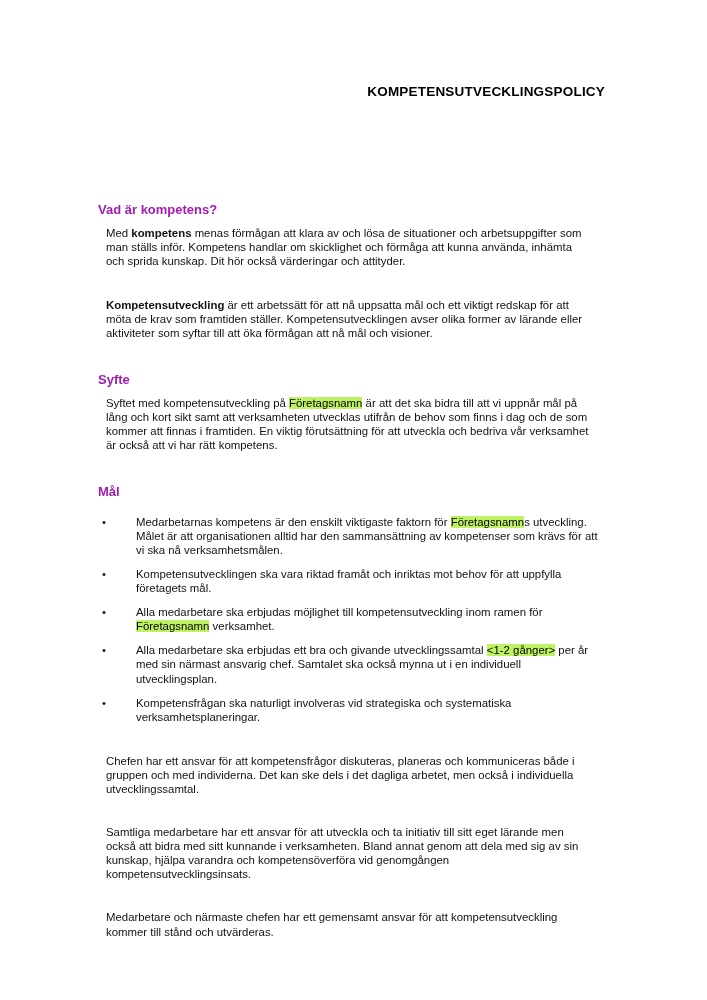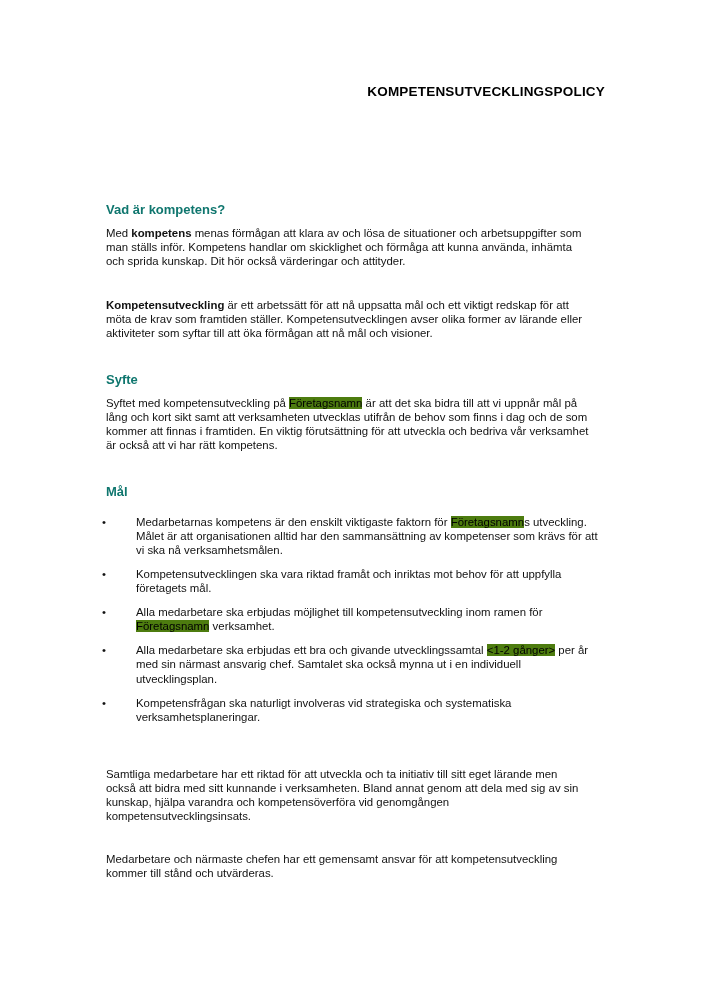--- a/index.html
+++ b/index.html
@@ -35,40 +35,40 @@
   }
   .content {
     position: absolute;
     left: 98px;
     top: 202px;
     width: 500px;
   }
   h2.section-heading {
     font-size: 13px;
     font-weight: bold;
-    margin: 0 0 3px 8px;
+    margin: 0 0 3px 0;
     padding: 0;
     line-height: 1.25;
-    color: #0f766e;
+    color: #a21caf;
   }
   p.body-text {
     font-size: 11.4px;
     line-height: 14.1px;
     margin: 8px;
     padding: 0;
     text-align: left;
     color: #111;
   }
   .gap-sm { height: 11px; }
   .gap-md { height: 22px; }
   .gap-lg { height: 24px; }
   .gap-para { height: 13px; }
   b, strong { font-weight: bold; }
   .hl {
-    background: #4d7c0f;
+    background: #bef264;
     color: #000;
   }
   ul.bullets {
     list-style: none;
     margin: 0;
     padding: 0;
   }
   ul.bullets > li {
     position: relative;
     padding-left: 38px;
@@ -140,24 +140,25 @@
         <span class="dot">•</span><span>Alla medarbetare ska erbjudas ett bra och givande utvecklingssamtal </span><span class="hl">&lt;1-2 gånger&gt;</span><span> per år med sin närmast ansvarig chef. Samtalet ska också mynna ut i en individuell utvecklingsplan.</span>
       </li>
       <li>
         <span class="dot">•</span><span>Kompetensfrågan ska naturligt involveras vid strategiska och systematiska verksamhetsplaneringar.</span><span class="hl"></span><span></span>
       </li>
     </ul>
 
     <div class="gap-md"></div>
 
 
+    <p class="body-text">Chefen har ett ansvar för att kompetensfrågor diskuteras, planeras och kommuniceras både i gruppen och med individerna. Det kan ske dels i det dagliga arbetet, men också i individuella utvecklingssamtal.</p>
 
     <div class="gap-para"></div>
 
-    <p class="body-text">Samtliga medarbetare har ett riktad för att utveckla och ta initiativ till sitt eget lärande men också att bidra med sitt kunnande i verksamheten. Bland annat genom att dela med sig av sin kunskap, hjälpa varandra och kompetensöverföra vid genomgången kompetensutvecklingsinsats.</p>
+    <p class="body-text">Samtliga medarbetare har ett ansvar för att utveckla och ta initiativ till sitt eget lärande men också att bidra med sitt kunnande i verksamheten. Bland annat genom att dela med sig av sin kunskap, hjälpa varandra och kompetensöverföra vid genomgången kompetensutvecklingsinsats.</p>
 
     <div class="gap-para"></div>
 
     <p class="body-text">Medarbetare och närmaste chefen har ett gemensamt ansvar för att kompetensutveckling kommer till stånd och utvärderas.</p>
 
   </div>
 
 
 </div>
 

